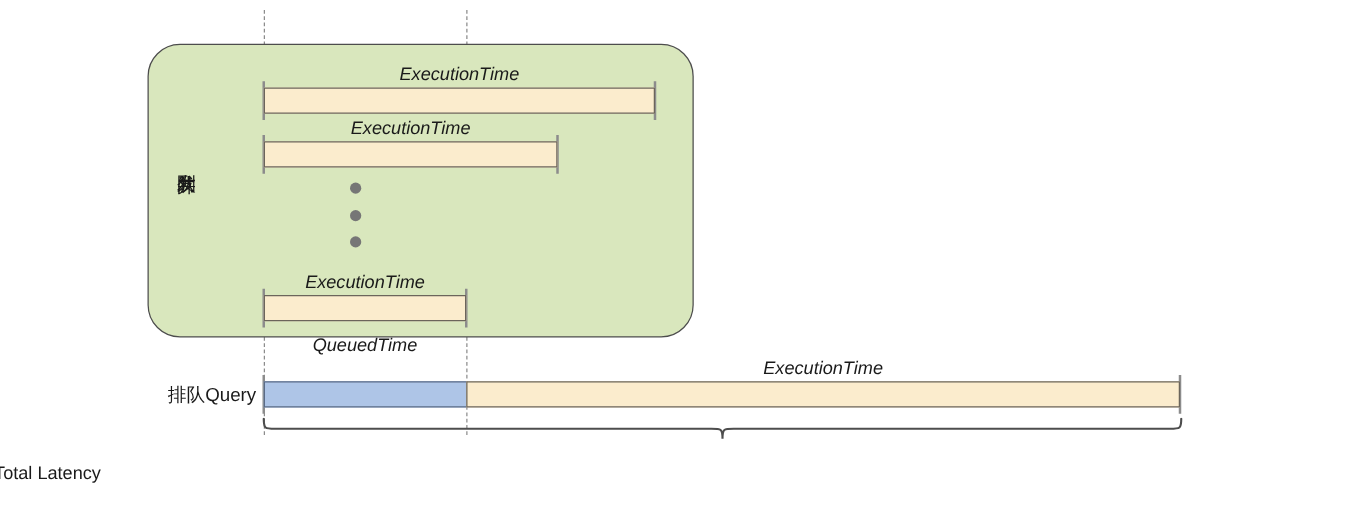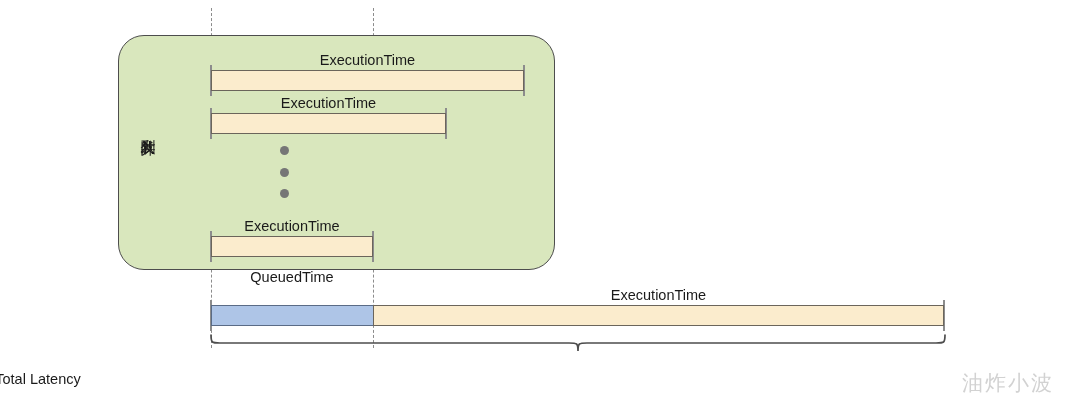--- a/index.html
+++ b/index.html
@@ -77,20 +77,21 @@
     height: 31px;
   }
 
   
   .cap-text {
     position: absolute;
     font-size: 14.5px;
     color: #1a1a1a;
     white-space: nowrap;
     text-align: center;
+    font-style: italic;
   }
 
   
   .dot {
     position: absolute;
     width: 9px;
     height: 9px;
     border-radius: 50%;
     background: #767676;
   }
@@ -161,35 +162,35 @@
 
   <div class="dot" style="left:280px; top:146px;"></div>
   <div class="dot" style="left:280px; top:168px;"></div>
   <div class="dot" style="left:280px; top:189px;"></div>
 
   <div class="cap-text" style="left:211px; top:218px; width:162px;">ExecutionTime</div>
   <div class="cap" style="left:210px; top:231px;"></div>
   <div class="cap" style="left:372px; top:231px;"></div>
   <div class="bar" style="left:211px; top:236px; width:162px;"></div>
 
+  <div class="row-label" style="left:110px; top:307px; width:95px;">排队Query</div>
 
   <div class="cap-text" style="left:211px; top:269px; width:162px;">QueuedTime</div>
   <div class="cap-text" style="left:373px; top:287px; width:571px;">ExecutionTime</div>
 
   <div class="cap" style="left:210px; top:300px;"></div>
   <div class="cap" style="left:943px; top:300px;"></div>
 
   <div class="bar blue" style="left:211px; top:305px; width:163px;"></div>
   <div class="bar" style="left:373px; top:305px; width:571px;"></div>
 
   <div class="brace-wrap">
     <svg width="738" height="26" viewBox="0 0 738 26" fill="none" xmlns="http://www.w3.org/2000/svg">
       <path d="M2 1 C2 9, 3 9, 11 9 L360 9 C368 9, 369 9, 369 17 C369 9, 370 9, 378 9 L727 9 C735 9, 736 9, 736 1" stroke="#4d4d4d" stroke-width="1.7" fill="none" stroke-linecap="round"></path>
     </svg>
   </div>
 
   <div class="brace-text">
     <span>Total Latency</span>
   </div>
 
-  <div class="watermark">油炸小波</div>
 
 </div>
 
 </body></html>

